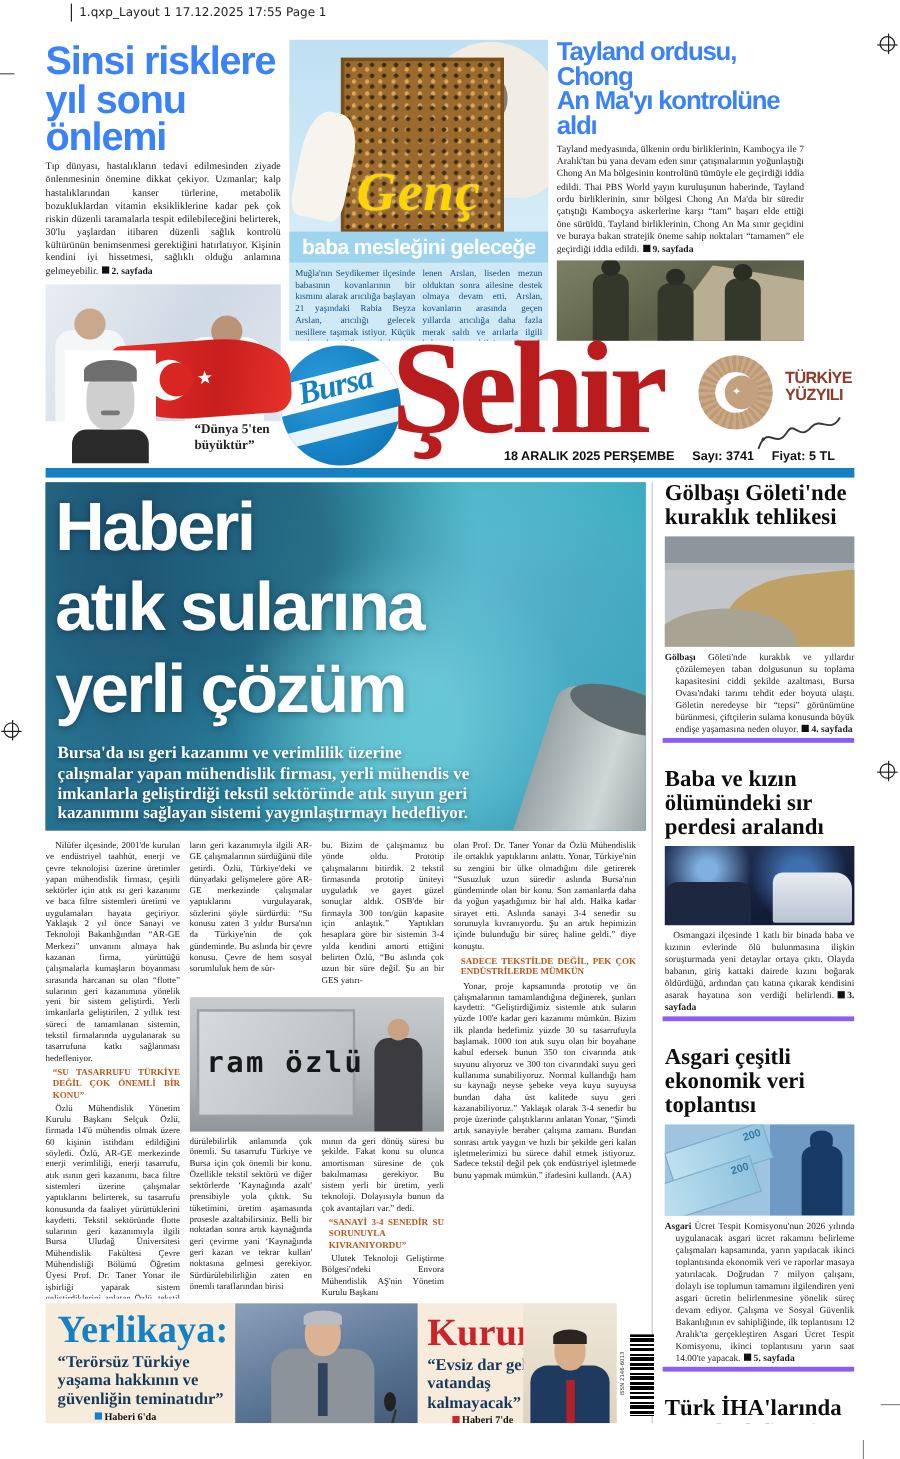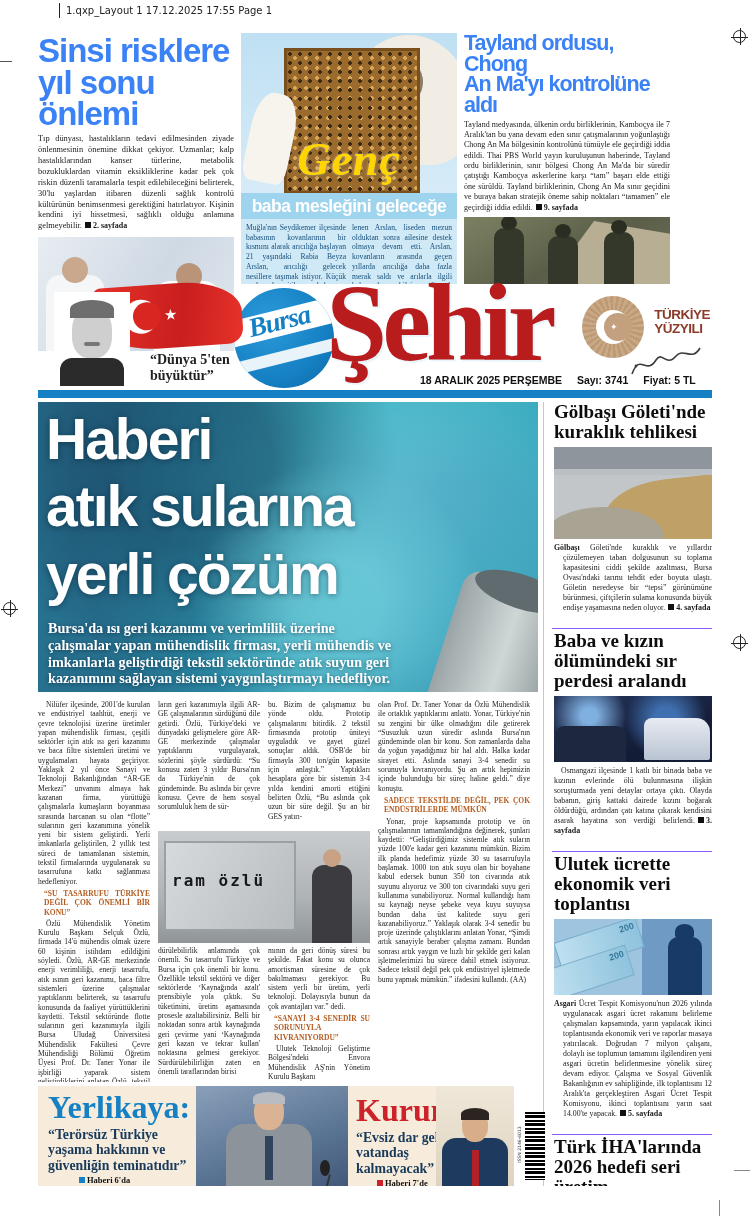--- a/index.html
+++ b/index.html
@@ -58,21 +58,21 @@
   .masthead{position:absolute;left:38px;top:288px;width:674px;height:100px;}
   .flag{position:absolute;left:52px;top:-4px;width:152px;height:64px;background:linear-gradient(100deg,#e8332a,#c81e1e 60%,#e8332a);border-radius:8% 40% 10% 45%/30% 50% 25% 55%;transform:rotate(-4deg);z-index:1;}
   .crescent{position:absolute;left:34px;top:14px;width:34px;height:34px;border-radius:50%;background:#fff;}
   .crescent::after{content:"";position:absolute;left:9px;top:3px;width:28px;height:28px;border-radius:50%;background:#d92621;}
   .flag-star{position:absolute;left:74px;top:22px;color:#fff;font-size:15px;font-family:"DejaVu Sans",sans-serif;}
   .portrait{position:absolute;left:16px;top:4px;width:76px;height:94px;background:#fff;z-index:2;overflow:hidden;}
   .p-suit{position:absolute;bottom:-6px;left:6px;width:64px;height:34px;background:#2b2b2b;border-radius:12px 12px 0 0;}
   .p-face{position:absolute;left:18px;top:14px;width:40px;height:52px;background:#cfcfcf;border-radius:46% 46% 40% 40%;}
   .p-hair{position:absolute;left:16px;top:8px;width:44px;height:18px;background:#6e6e6e;border-radius:50% 50% 0 0;}
   .p-mus{position:absolute;left:30px;top:50px;width:16px;height:4px;background:#777;border-radius:2px;}
-  .mast-quote{position:absolute;left:112px;top:64px;width:84px;font-size:14px;font-weight:bold;line-height:1.15;color:#222;}
+  .mast-quote{position:absolute;left:124px;top:64px;width:84px;font-size:11px;font-weight:bold;line-height:1.15;color:#222;}
   .globe{position:absolute;left:196px;top:0;width:100px;height:100px;border-radius:50%;background:radial-gradient(circle at 35% 35%,#2b9ada,#1581c4 60%,#0e6aa6);overflow:hidden;}
   .globe-band{position:absolute;left:-12px;top:20px;width:130px;height:26px;background:#fff;transform:rotate(-14deg);}
   .globe-band2{position:absolute;left:-12px;top:62px;width:130px;height:12px;background:#fff;transform:rotate(-14deg);opacity:.9;}
   .globe-bursa{position:absolute;left:14px;top:18px;transform:rotate(-14deg);font-family:"Liberation Serif",serif;font-style:italic;font-weight:bold;font-size:27px;color:#1581c4;letter-spacing:-1px;}
   .sehir{position:absolute;left:288px;top:-20px;font-family:"Liberation Serif",serif;font-weight:bold;font-size:110px;line-height:1;color:#b91c1c;letter-spacing:-5px;text-shadow:2px 2px 0 #e9f4fb;}
   .dateline{position:absolute;left:382px;top:86px;font-family:"Liberation Sans",sans-serif;font-weight:700;font-size:10.5px;color:#111;white-space:nowrap;}
   .dateline span{margin-right:12px;}
   .yy-circle{position:absolute;right:68px;top:8px;width:62px;height:62px;border-radius:50%;background:repeating-conic-gradient(#c9a886 0 6deg,#bd9a75 6deg 12deg);}
   .yy-crescent{position:absolute;left:14px;top:14px;width:34px;height:34px;border-radius:50%;background:#fff;}
   .yy-crescent::after{content:"";position:absolute;left:8px;top:3px;width:28px;height:28px;border-radius:50%;background:#c3a07e;}
@@ -96,29 +96,29 @@
   .mcol.c1{width:112px;}
   .mcol.c23{width:212px;display:flex;flex-direction:column;}
   .c23-row{display:flex;gap:8px;overflow:hidden;}
   .c23-row > div{flex:1;overflow:hidden;}
   .c23-top{height:128px;flex:0 0 128px;}
   .c23-bot{flex:1 1 auto;}
   .mcol.c4{width:152px;}
   .subhead{color:#b35a1f;font-weight:bold;text-indent:0 !important;margin:3px 0 2px 6px !important;}
   .photo-machine{flex:0 0 112px;margin:3px 0;position:relative;background:linear-gradient(180deg,#c9ccce,#aeb3b6 60%,#8f9598);overflow:hidden;}
   .mach-panel{position:absolute;left:6px;top:10px;width:128px;height:86px;background:linear-gradient(120deg,#d7dadc,#b7bcbf);border:2px solid #9aa0a3;}
-  .mach-label{position:absolute;left:14px;top:40px;font-family:"DejaVu Sans Mono",monospace;font-weight:bold;font-size:16px;letter-spacing:2px;color:#17181a;}
+  .mach-label{position:absolute;left:14px;top:40px;font-family:"DejaVu Sans Mono",monospace;font-weight:bold;font-size:24px;letter-spacing:2px;color:#17181a;}
   .mach-man{position:absolute;right:18px;bottom:0;width:40px;height:78px;background:#3b3b40;border-radius:12px 12px 0 0;}
   .mach-man::before{content:"";position:absolute;left:11px;top:-16px;width:18px;height:18px;border-radius:50%;background:#c9a285;}
 
   
   .rail-divider{position:absolute;left:543px;top:402px;width:1px;height:784px;background:#c7c7c7;}
   .rail{position:absolute;left:552px;top:402px;width:160px;height:784px;overflow:hidden;}
   .rail-story{position:relative;padding-left:2px;}
-  .rail-story + .rail-story{border-top:1px solid #8b5cf6;margin-top:15px;padding-top:2px;}
+  .rail-story + .rail-story{border-top:4px solid #8b5cf6;margin-top:2px;padding-top:21px;}
   .rail-hl{position:relative;margin:0 0 5px 0;font-size:19px;line-height:1.05;font-weight:bold;color:#0d0d0d;}
   .rail-photo{width:160px;position:relative;overflow:hidden;margin-bottom:4px;}
   .rail-body{margin:0;font-size:7.8px;line-height:1.28;color:#1c1c1c;padding-left:9px;text-indent:-9px;}
   .rail-body.plain{padding-left:0;text-indent:7px;}
 
   .photo-drought{height:92px;background:linear-gradient(180deg,#8e959d 0 24%,#b9bfc3 24% 30%,#c2c6c9 30%);}
   .dr-land{position:absolute;right:-20px;bottom:-10px;width:130px;height:70px;background:#c0a express;background:#bfa067;border-radius:50% 20% 0 0;transform:rotate(-6deg);}
   .dr-shore{position:absolute;left:-10px;bottom:-28px;width:120px;height:60px;background:#a9a393;border-radius:50%;}
   .photo-night{height:66px;background:radial-gradient(circle at 70% 35%,#3f6fae 0 10%,transparent 34%),radial-gradient(circle at 22% 30%,#7fb0e0 0 6%,transparent 28%),linear-gradient(160deg,#25355c,#131c36 70%);}
   .van{position:absolute;right:4px;bottom:2px;width:66px;height:42px;background:linear-gradient(180deg,#e8ecf2,#b9c3d2);border-radius:8px 14px 2px 2px;}
@@ -305,21 +305,21 @@
   <div class="rail-story">
     <h3 class="rail-hl"><span>Baba ve kızın ölümündeki sır perdesi aralandı</span></h3>
     <div class="rail-photo photo-night">
       <div class="cardark"></div>
       <div class="van"></div>
     </div>
     <p class="rail-body just plain"><span>Osmangazi ilçesinde 1 katlı bir binada baba ve kızının evlerinde ölü bulunmasına ilişkin soruşturmada yeni detaylar ortaya çıktı. Olayda babanın, giriş kattaki dairede kızını boğarak öldürdüğü, ardından çatı katına çıkarak kendisini asarak hayatına son verdiği belirlendi.</span><span class="sq"></span><b class="refb">3. sayfada</b></p>
   </div>
 
   <div class="rail-story">
-    <h3 class="rail-hl"><span>Ulutek ücrette ekonomik veri toplantısı</span></h3>
+    <h3 class="rail-hl"><span>Asgari çeşitli ekonomik veri toplantısı</span></h3>
     <div class="rail-photo photo-money">
       <div class="note" style="left:2px;top:10px;">
           <span>200</span>
         </div>
       <div class="note" style="left:-8px;top:38px;">
           <span>200</span>
         </div>
       <div class="worker"></div>
     </div>
     <p class="rail-body just"><b>Asgari</b> <span>Ücret Tespit Komisyonu'nun 2026 yılında uygulanacak asgari ücret rakamını belirleme çalışmaları kapsamında, yarın yapılacak ikinci toplantısında ekonomik veri ve raporlar masaya yatırılacak. Doğrudan 7 milyon çalışanı, dolaylı ise toplumun tamamını ilgilendiren yeni asgari ücretin belirlenmesine yönelik süreç devam ediyor. Çalışma ve Sosyal Güvenlik Bakanlığının ev sahipliğinde, ilk toplantısını 12 Aralık'ta gerçekleştiren Asgari Ücret Tespit Komisyonu, ikinci toplantısını yarın saat 14.00'te yapacak.</span><span class="sq"></span><b class="refb">5. sayfada</b></p>

